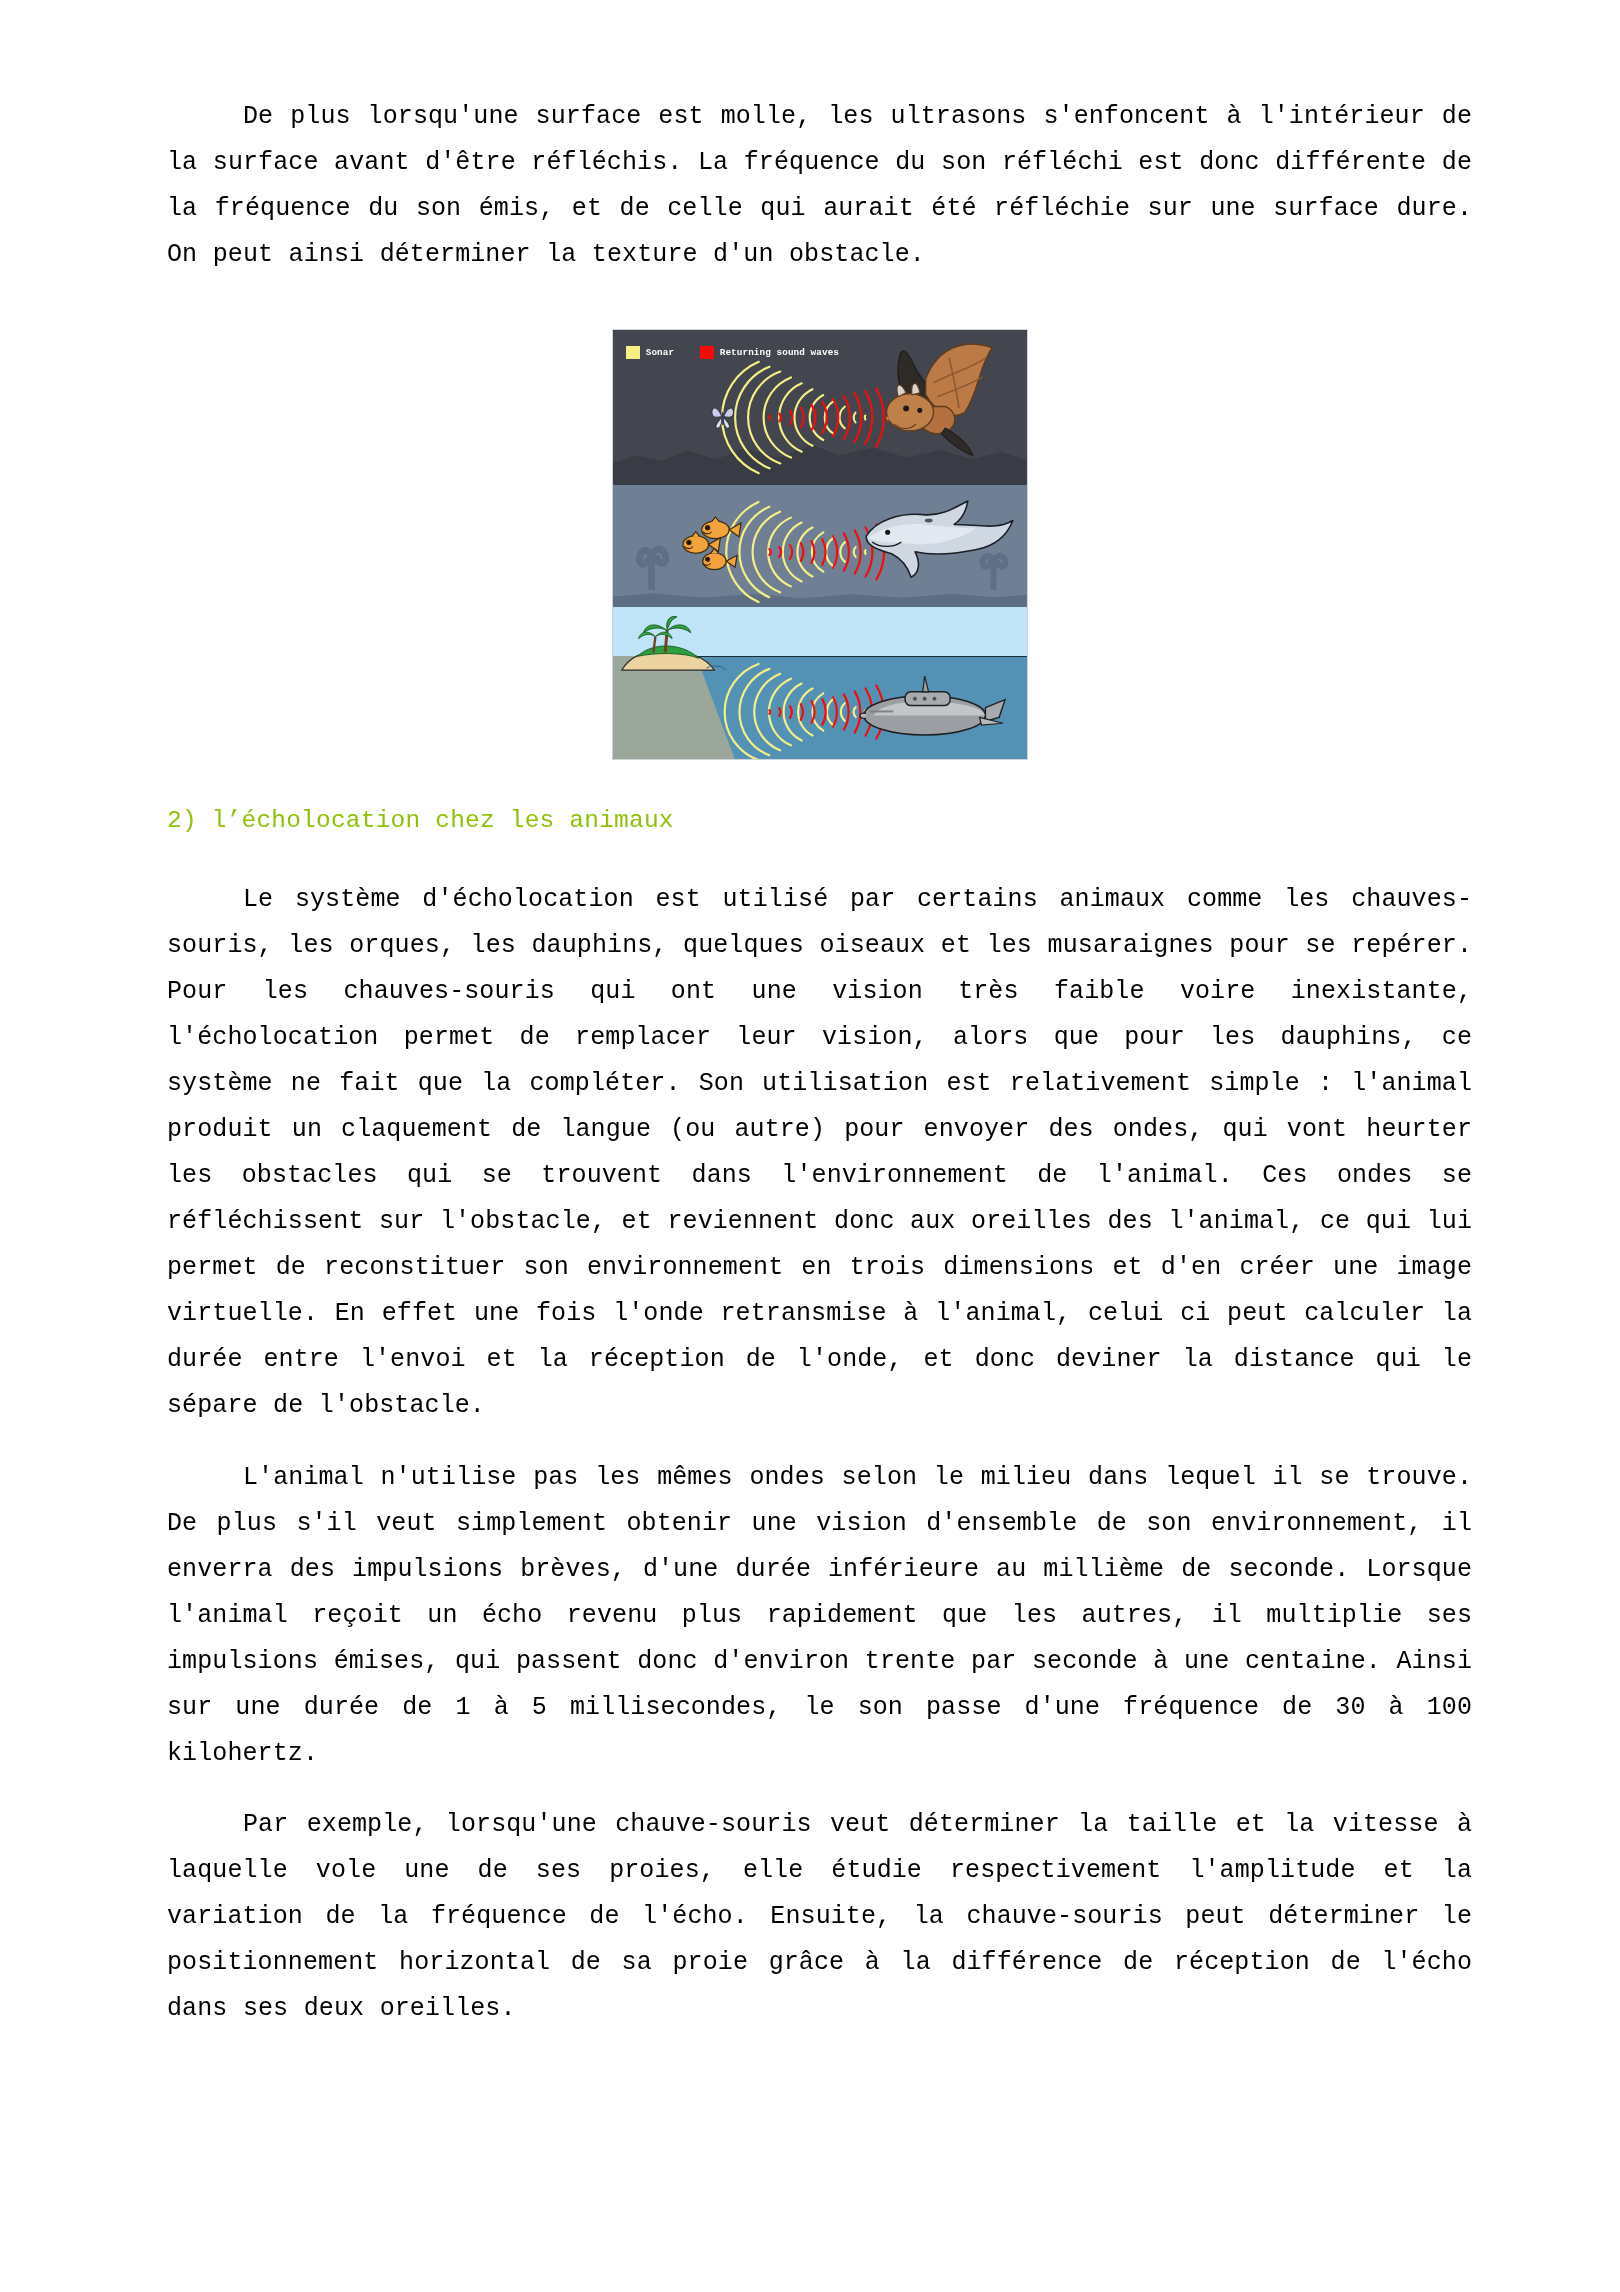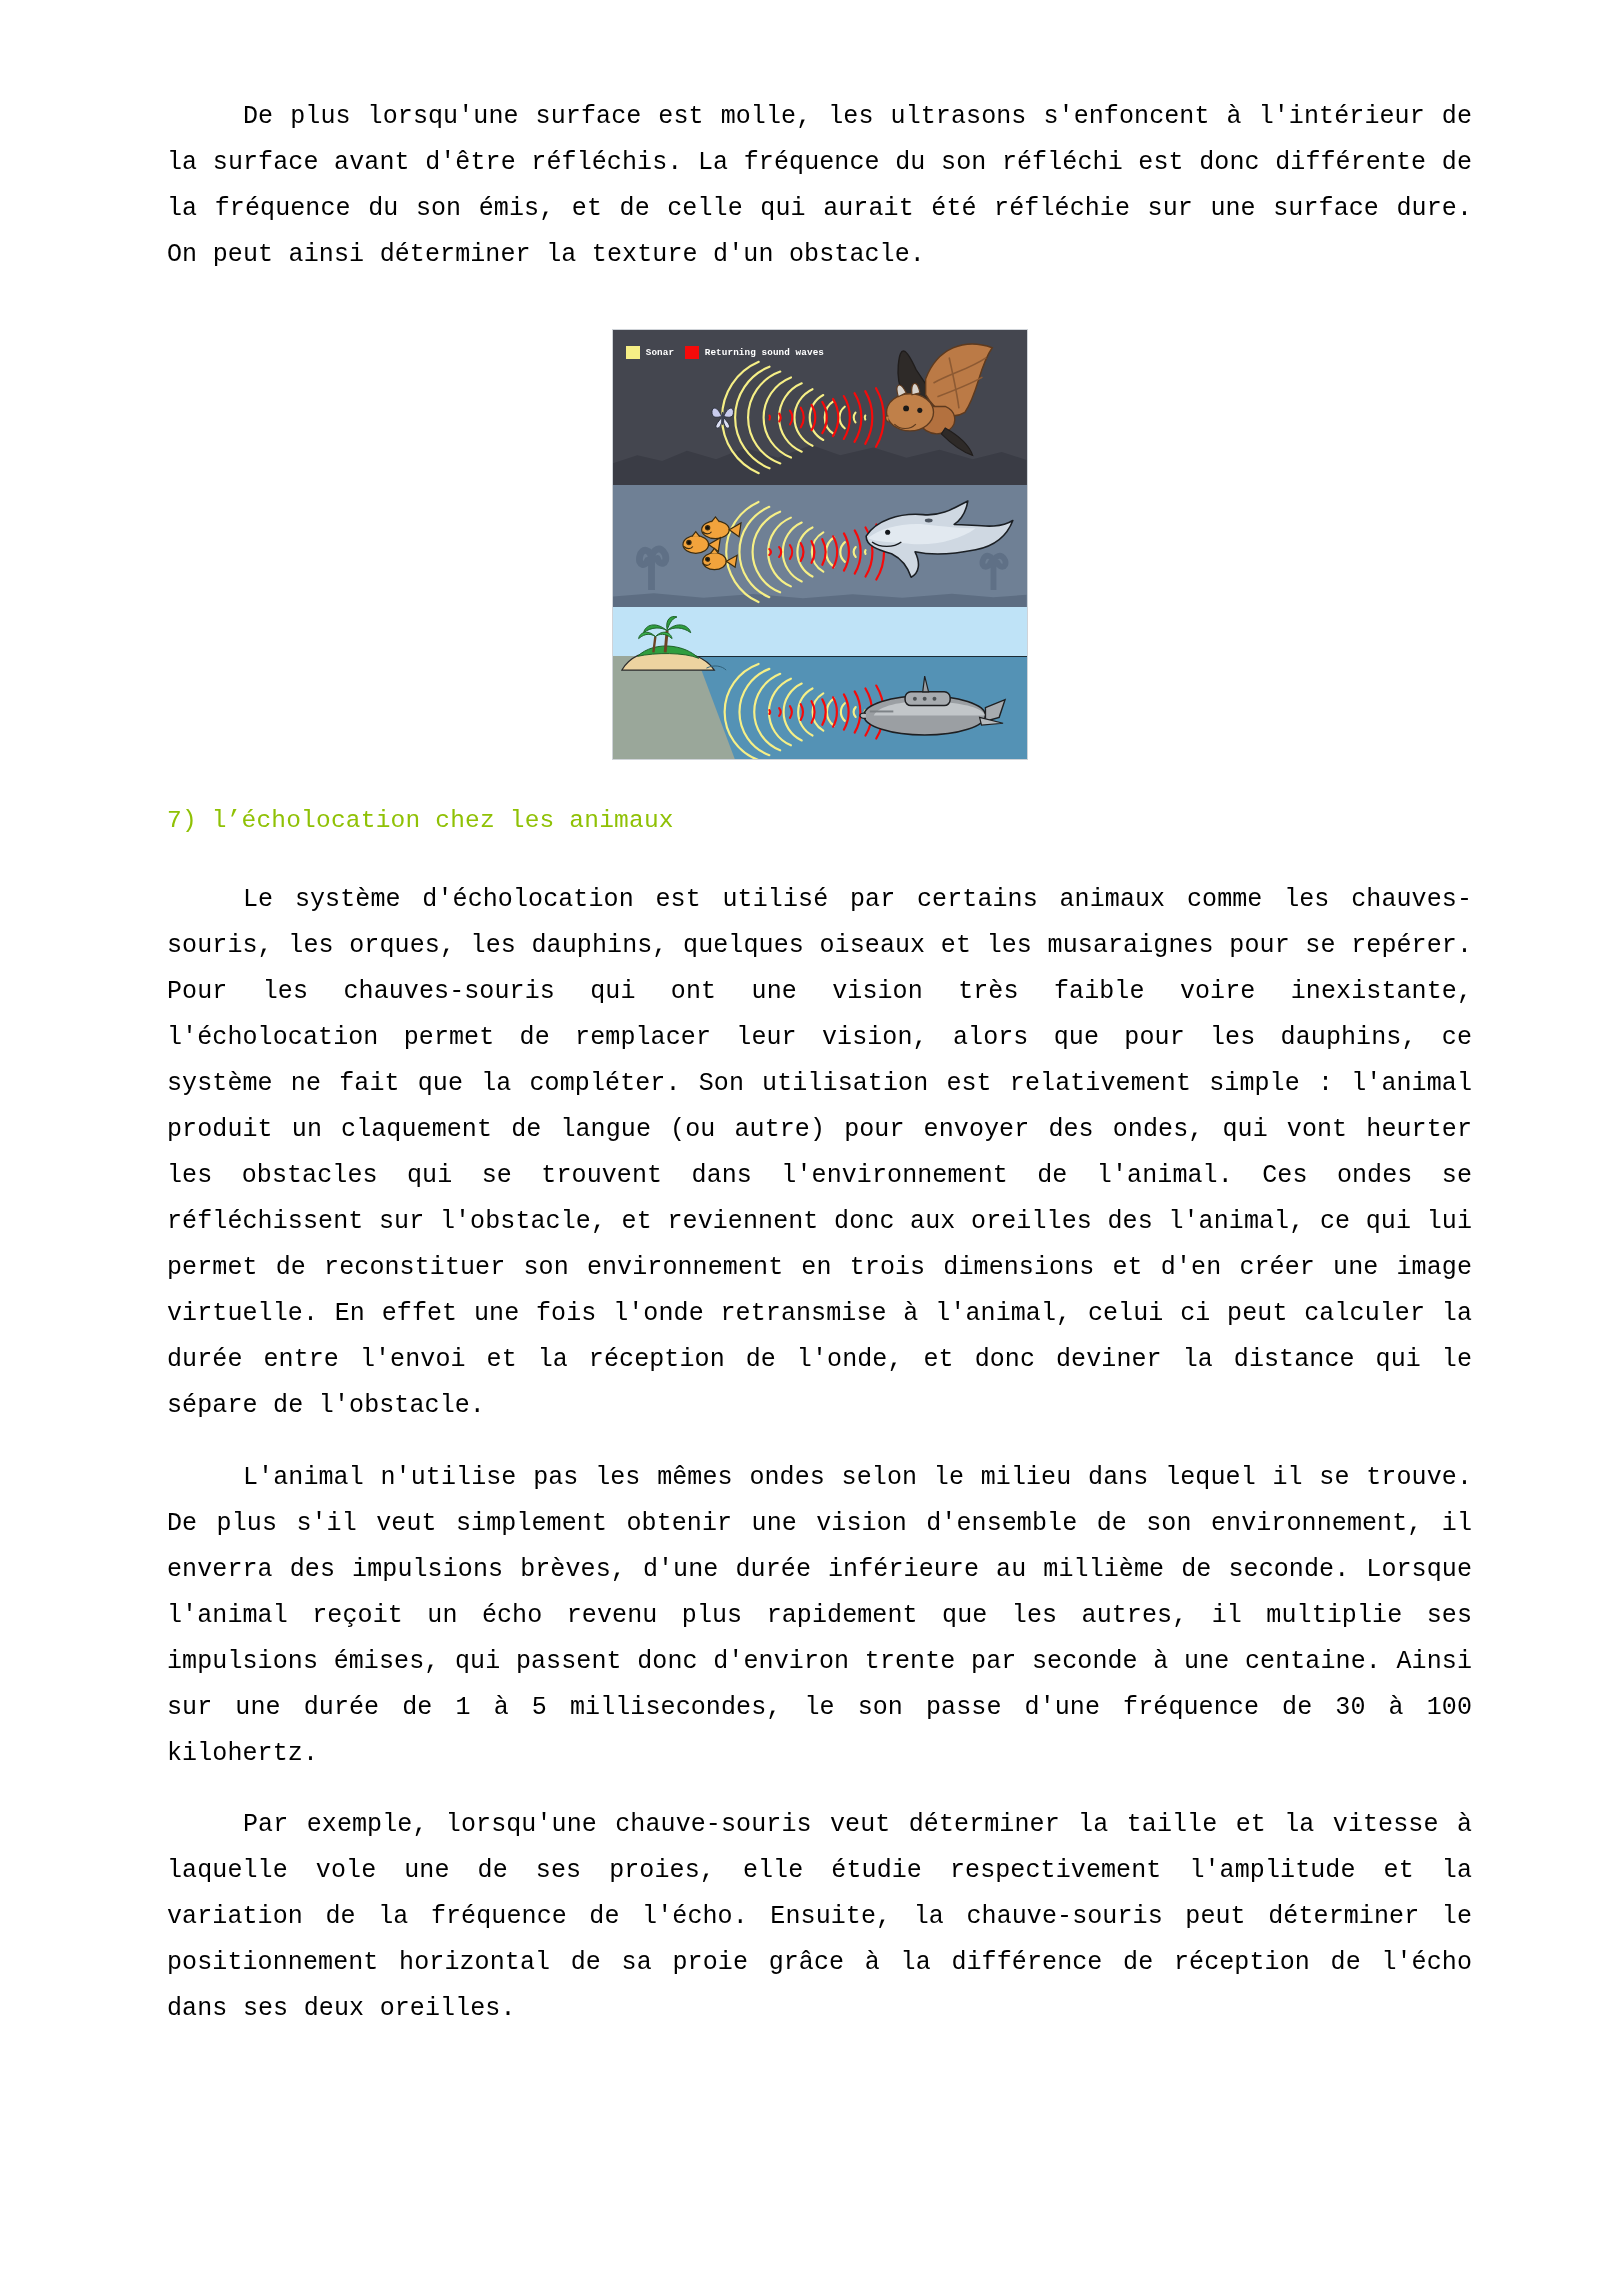--- a/index.html
+++ b/index.html
@@ -72,21 +72,21 @@
     background: #3a3c45;
     clip-path: polygon(0% 100%, 0% 62%, 6% 48%, 12% 58%, 18% 40%, 25% 55%,
                        32% 35%, 40% 52%, 48% 30%, 55% 48%, 63% 34%,
                        71% 52%, 79% 38%, 87% 55%, 94% 42%, 100% 56%, 100% 100%);
   }
   .legend {
     position: absolute;
     top: 15.7px;
     left: 13.7px;
     display: flex;
-    gap: 11px;
+    gap: 26px;
     z-index: 6;
   }
   .legend-item {
     display: flex;
     align-items: center;
     gap: 5.9px;
   }
   .legend-swatch {
     width: 13.7px; height: 13.7px;
     display: inline-block;
@@ -402,21 +402,21 @@
               <path d="M122 44 L146 50 L124 52 Z" fill="#b6babd" stroke="#1e1f21" stroke-width="1.2"></path>
               <path d="M6 40 C-2 38, -2 46, 6 45" fill="#b6babd" stroke="#1e1f21" stroke-width="1.3"></path>
               <path d="M10 38 L34 38" stroke="#7d8286" stroke-width="2" fill="none"></path>
             </svg>
           </div>
         </div>
 
       </div>
     </div>
 
-    <h2 class="section-heading">7) l’écholocation chez les animaux</h2>
+    <h2 class="section-heading">2) l’écholocation chez les animaux</h2>
 
     <p class="para">Le système d'écholocation est utilisé par certains animaux comme les chauves-souris, les orques, les dauphins, quelques oiseaux et les musaraignes pour se repérer. Pour les chauves-souris qui ont une vision très faible voire inexistante, l'écholocation permet de remplacer leur vision, alors que pour les dauphins, ce système ne fait que la compléter. Son utilisation est relativement simple : l'animal produit un claquement de langue (ou autre) pour envoyer des ondes, qui vont heurter les obstacles qui se trouvent dans l'environnement de l'animal. Ces ondes se réfléchissent sur l'obstacle, et reviennent donc aux oreilles des l'animal, ce qui lui permet de reconstituer son environnement en trois dimensions et d'en créer une image virtuelle. En effet une fois l'onde retransmise à l'animal, celui ci peut calculer la durée entre l'envoi et la réception de l'onde, et donc deviner la distance qui le sépare de l'obstacle.</p>
 
     <p class="para">L'animal n'utilise pas les mêmes ondes selon le milieu dans lequel il se trouve. De plus s'il veut simplement obtenir une vision d'ensemble de son environnement, il enverra des impulsions brèves, d'une durée inférieure au millième de seconde. Lorsque l'animal reçoit un écho revenu plus rapidement que les autres, il multiplie ses impulsions émises, qui passent donc d'environ trente par seconde à une centaine. Ainsi sur une durée de 1 à 5 millisecondes, le son passe d'une fréquence de 30 à 100 kilohertz.</p>
 
     <p class="para tight">Par exemple, lorsqu'une chauve-souris veut déterminer la taille et la vitesse à laquelle vole une de ses proies, elle étudie respectivement l'amplitude et la variation de la fréquence de l'écho. Ensuite, la chauve-souris peut déterminer le positionnement horizontal de sa proie grâce à la différence de réception de l'écho dans ses deux oreilles.</p>
 
   </div>
 </div>
 

